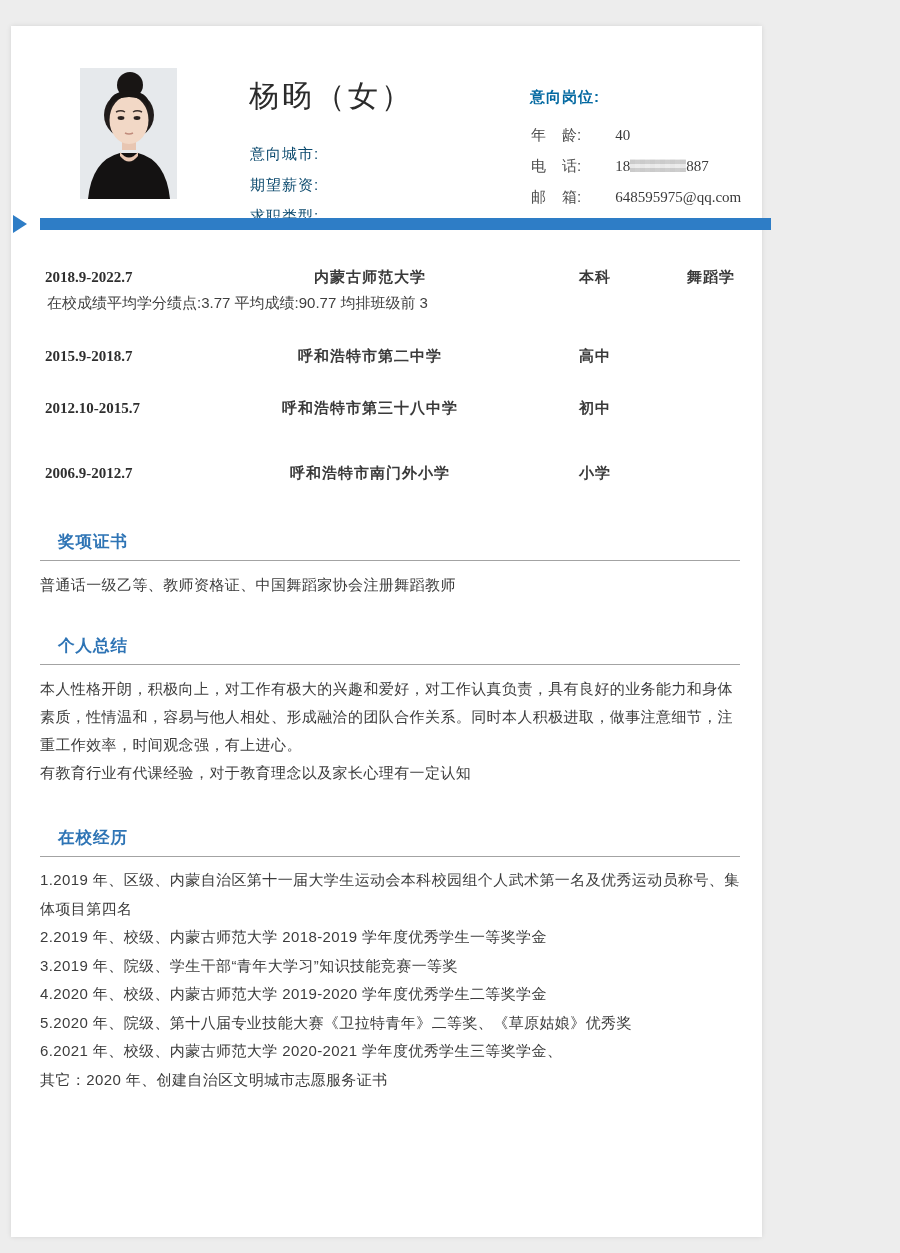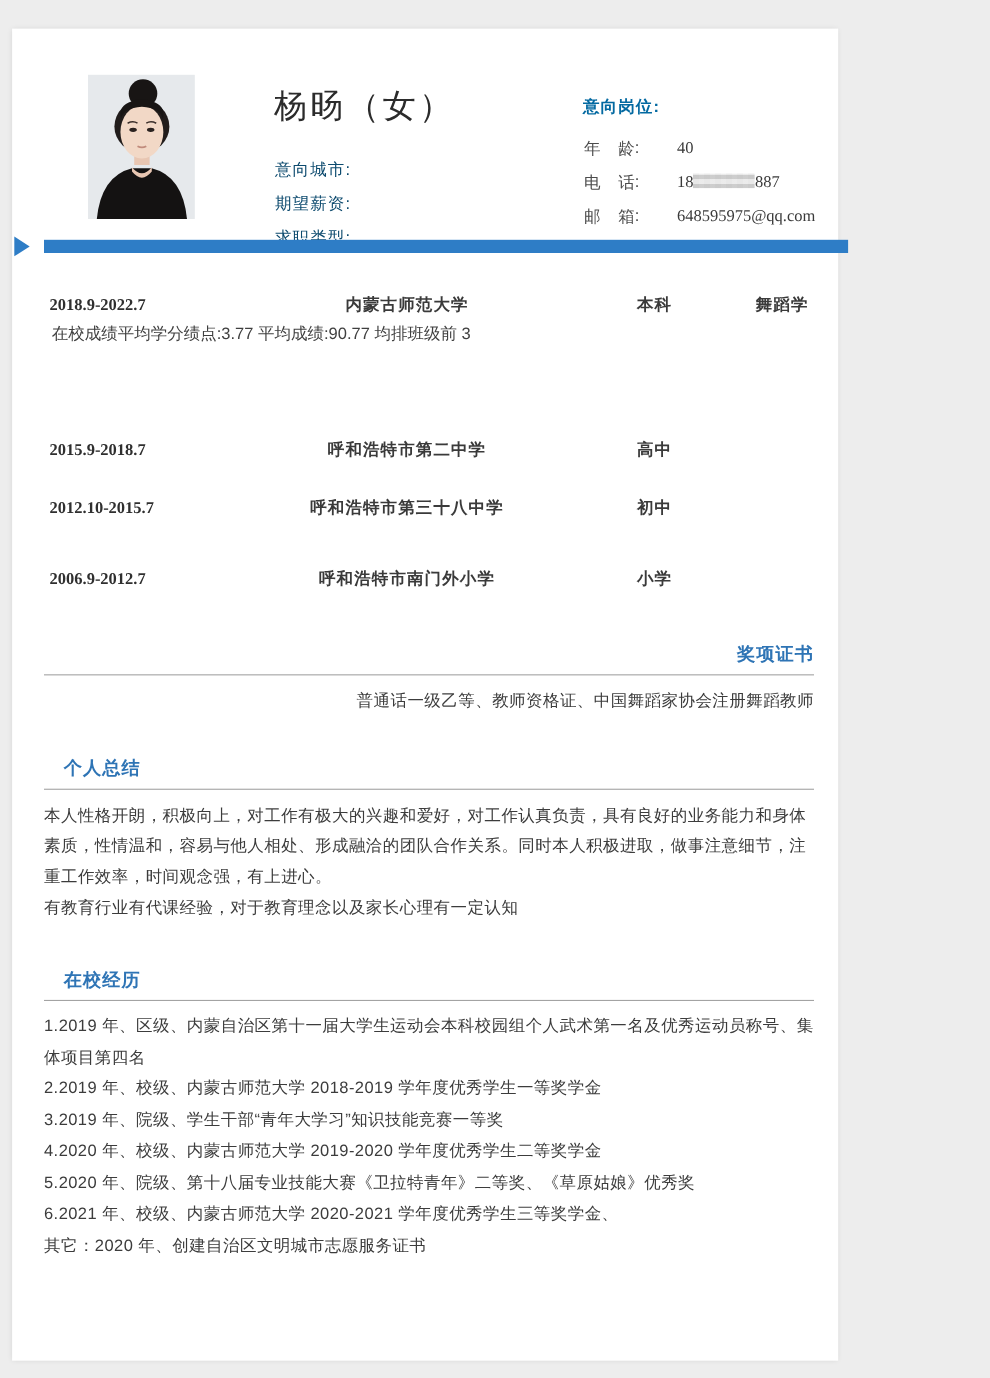--- a/index.html
+++ b/index.html
@@ -52,35 +52,35 @@
     border-bottom:9px solid transparent;
   }
 
   
   .content { padding:0 22px 0 29px; }
   .sec-head {
     font-size:16.5px; font-weight:700; color:#2e74b5; letter-spacing:1px;
     padding:0 0 7px 18px; border-bottom:1px solid #a3a3a3;
   }
   .sec-edu { margin-top:38px; }
-  .sec-awards { margin-top:48px;text-align:right; }
+  .sec-awards { margin-top:48px; }
   .sec-summary { margin-top:36px; }
   .sec-campus { margin-top:40px; }
 
   .edu-row {
     display:grid; grid-template-columns:180px 300px 150px 1fr;
     font-size:15px; font-weight:700; color:#3a3a3a; align-items:baseline;
   }
   .edu-row .date { font-family:"Liberation Serif", serif; color:#2f2f2f; padding-left:5px; letter-spacing:0; }
   .edu-row .school { text-align:center; letter-spacing:1px; }
   .edu-row .degree { text-align:center; letter-spacing:1px; }
   .edu-row .major { text-align:left; padding-left:17px; letter-spacing:1px; }
   .edu-row-1 { margin-top:13px; }
   .edu-detail { margin-top:7px; font-size:15px; font-weight:400; color:#3f3f3f; padding-left:7px; }
-  .edu-row-2 { margin-top:87px; }
+  .edu-row-2 { margin-top:34px; }
   .edu-row-3 { margin-top:33px; }
   .edu-row-4 { margin-top:46px; }
 
   .sec-body { margin-top:10px; font-size:15px; color:#3c3c3c; line-height:28px; letter-spacing:0.4px; }
   .sec-body p { margin:0; }
   .campus-list { margin-top:9px; font-size:15px; color:#3c3c3c; line-height:28.5px; letter-spacing:0.4px; }
   .campus-list div { list-style:none; }
 </style>
 </head>
 <body>

